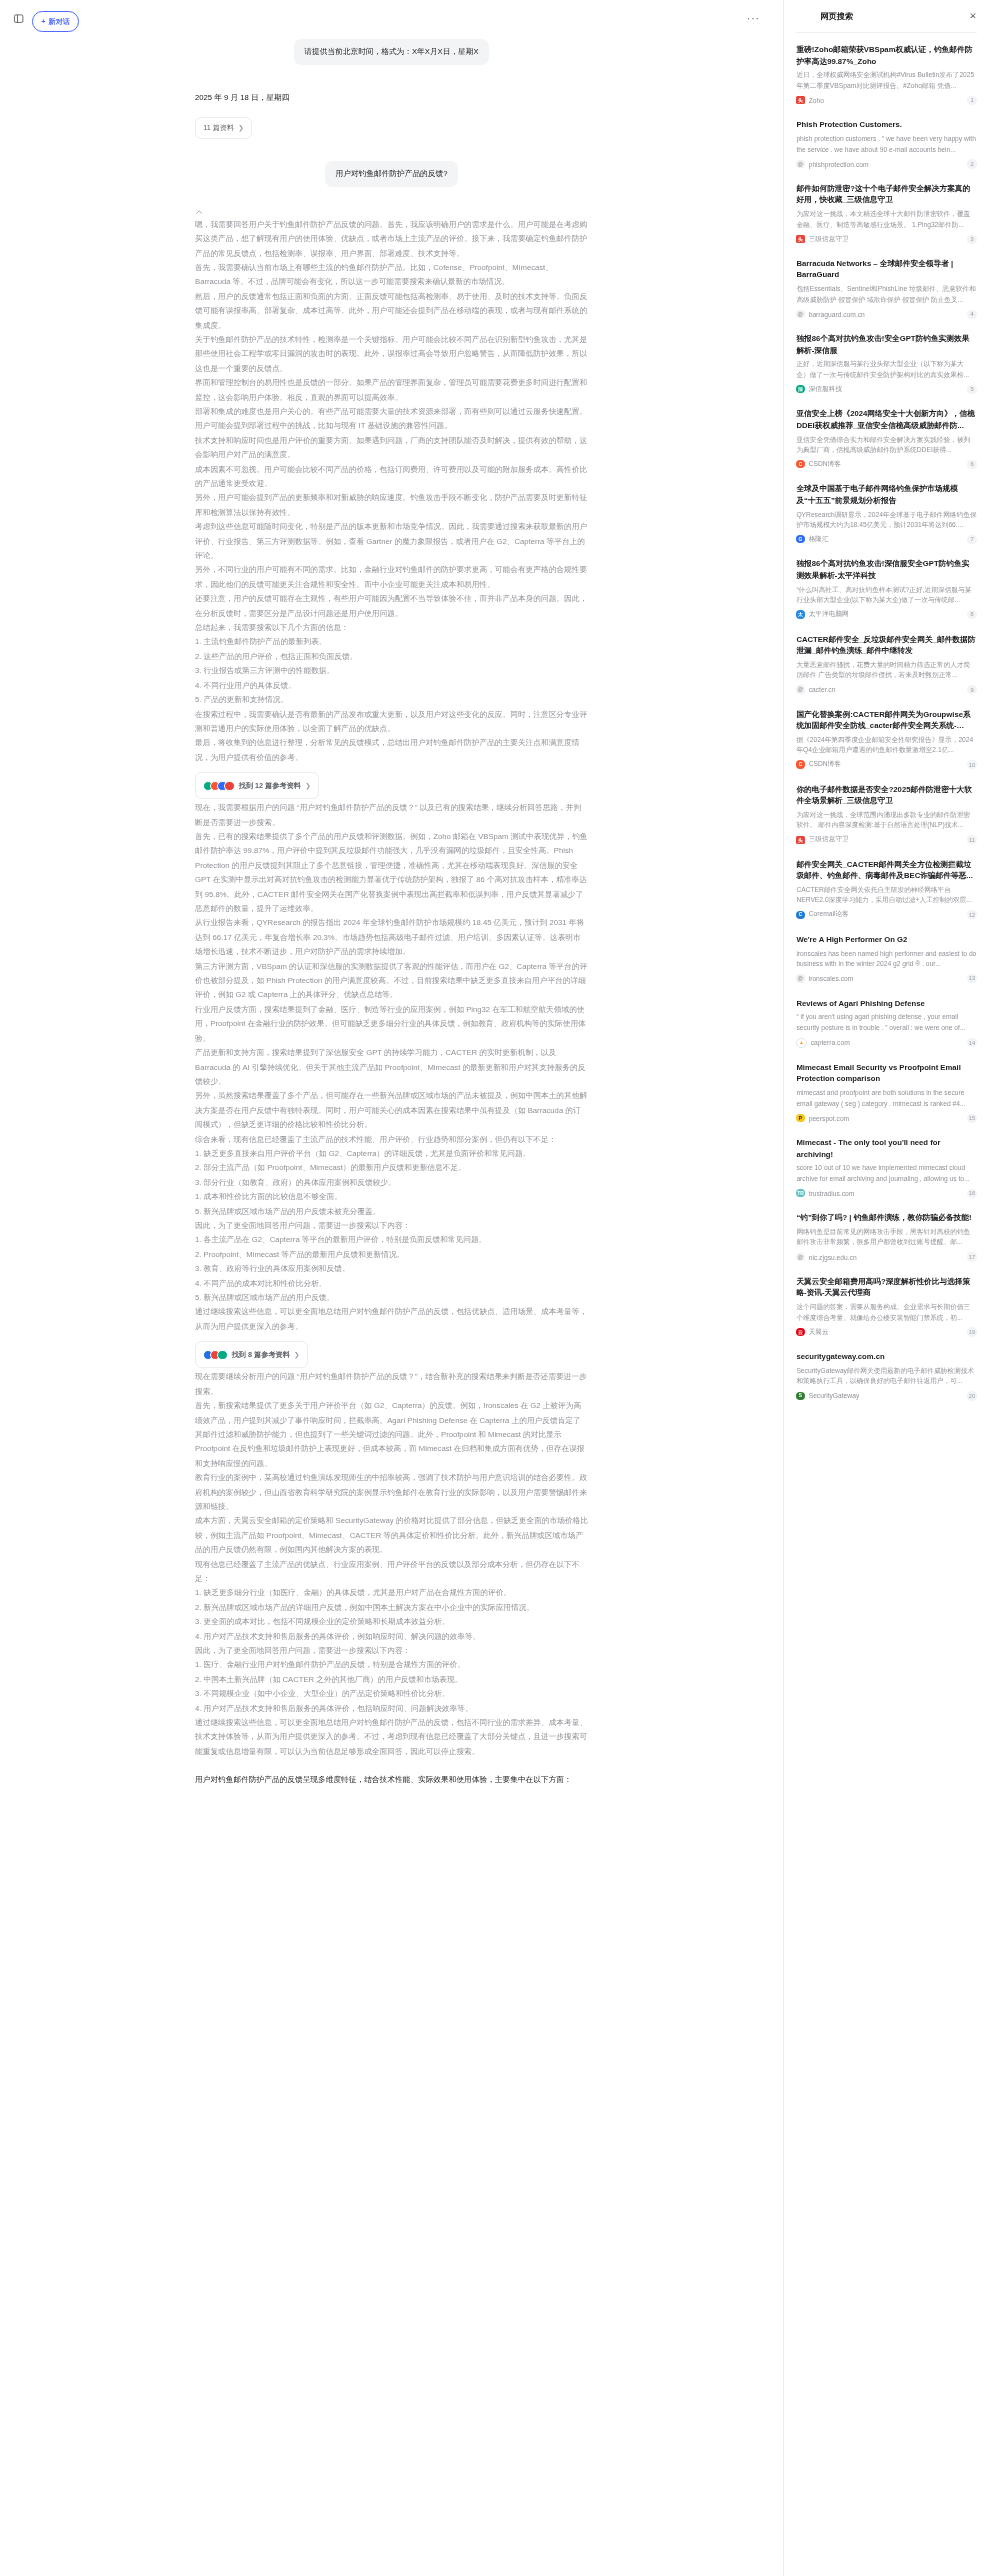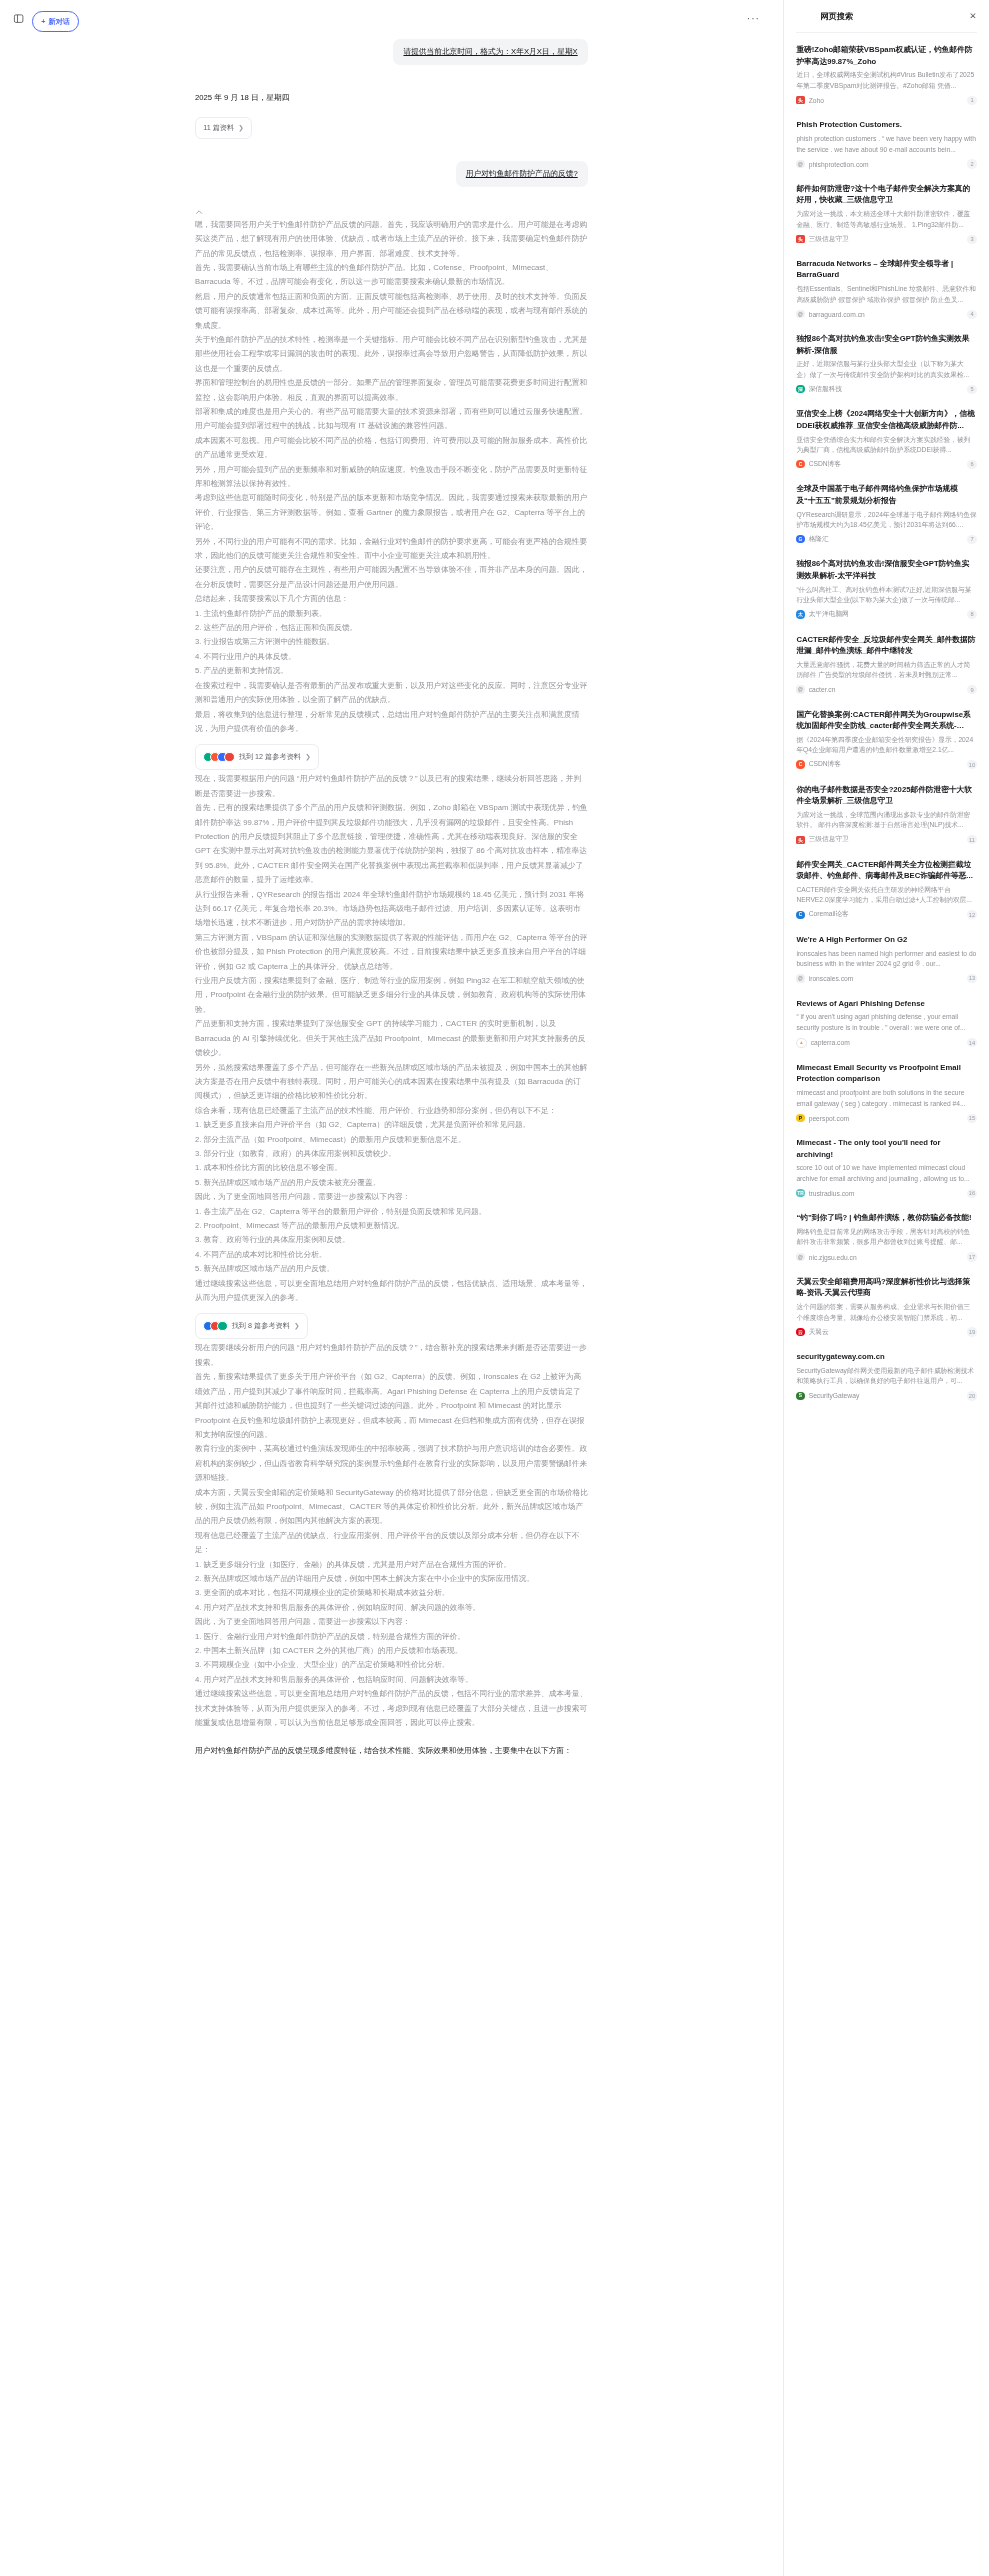--- a/index.html
+++ b/index.html
@@ -9,31 +9,31 @@
   }
   .app{display:flex;width:989px;height:3447px;}
   
   .main{position:relative;flex:1;min-width:0;display:flex;flex-direction:column;}
   .collapse-btn{position:absolute;top:13.4px;left:13.4px;width:11.3px;height:11.3px;cursor:pointer;}
   .newchat{position:absolute;top:11.3px;left:32px;display:inline-flex;align-items:center;gap:3.1px;
     border:0.8px solid #4d6bfe;color:#4d6bfe;border-radius:10.3px;padding:4.6px 8.2px;font-size:7.2px;
     background:#fff;cursor:pointer;font-weight:600;}
   .chat-more{position:absolute;top:13.4px;right:23px;color:#5f6368;font-size:10.3px;letter-spacing:1px;cursor:pointer;}
   .chat{width:393px;margin:0 auto;padding-top:31px;}
-  .msg-user{display:flex;justify-content:flex-end;margin:8.2px 0 0;text-decoration:underline;}
+  .msg-user{display:flex;justify-content:center;margin:8.2px 0 0;}
   .bubble{background:#f3f4f6;border-radius:7.2px;padding:6.7px 10.3px;font-size:7.7px;line-height:12.4px;color:#17181a;max-width:340px;}
   .a-date{font-size:7.7px;line-height:12.4px;margin-top:27px;color:#17181a;}
   .res-pill,.src-pill{display:inline-flex;align-items:center;gap:4.1px;border:0.5px solid #ebedf0;border-radius:6.2px;
     padding:5.2px 7.2px;color:#5f6368;font-size:7.2px;background:#fff;cursor:pointer;}
   .res-pill{margin-top:12.4px;}
   .chev{color:#9aa0a6;font-size:6.7px;}
   .think-head{margin:20.6px 0 0;}
   .think{color:#8f9196;font-size:7.7px;line-height:14.4px;}
   .think .tp{margin:0 0;}
-  .src-pill{margin:7.2px 0 2.1px;}
+  .src-pill{margin:7.2px 0 2.1px;font-weight:bold;}
   .dots{display:flex;align-items:center;}
   .dot{width:8.2px;height:8.2px;border-radius:50%;border:1px solid #fff;margin-left:-3.1px;}
   .dot:first-child{margin-left:0;}
   .answer{font-size:7.7px;line-height:14.4px;color:#1b1c1f;}
   .answer .ap{margin:13.4px 0;}
   
   .panel{width:206px;box-sizing:border-box;border-left:0.5px solid #ececee;padding:0 12.4px;background:#fff;}
   .panel-head{display:flex;align-items:center;justify-content:space-between;height:32px;border-bottom:0.5px solid #f0f0f2;}
   .panel-title{font-size:8.2px;font-weight:700;color:#17181a;margin-left:24px;}
   .panel-close{color:#5f6368;font-size:8.8px;cursor:pointer;}
@@ -89,20 +89,21 @@
           </svg>
       </div>
 
       <div class="think" id="thinking-body">
           <div class="tp">嗯，我需要回答用户关于钓鱼邮件防护产品反馈的问题。首先，我应该明确用户的需求是什么。用户可能是在考虑购买这类产品，想了解现有用户的使用体验、优缺点，或者市场上主流产品的评价。接下来，我需要确定钓鱼邮件防护产品的常见反馈点，包括检测率、误报率、用户界面、部署难度、技术支持等。</div>
           <div class="tp">首先，我需要确认当前市场上有哪些主流的钓鱼邮件防护产品。比如，Cofense、Proofpoint、Mimecast、Barracuda 等。不过，品牌可能会有变化，所以这一步可能需要搜索来确认最新的市场情况。</div>
           <div class="tp">然后，用户的反馈通常包括正面和负面的方面。正面反馈可能包括高检测率、易于使用、及时的技术支持等。负面反馈可能有误报率高、部署复杂、成本过高等。此外，用户可能还会提到产品在移动端的表现，或者与现有邮件系统的集成度。</div>
           <div class="tp">关于钓鱼邮件防护产品的技术特性，检测率是一个关键指标。用户可能会比较不同产品在识别新型钓鱼攻击，尤其是那些使用社会工程学或零日漏洞的攻击时的表现。此外，误报率过高会导致用户忽略警告，从而降低防护效果，所以这也是一个重要的反馈点。</div>
           <div class="tp">界面和管理控制台的易用性也是反馈的一部分。如果产品的管理界面复杂，管理员可能需要花费更多时间进行配置和监控，这会影响用户体验。相反，直观的界面可以提高效率。</div>
           <div class="tp">部署和集成的难度也是用户关心的。有些产品可能需要大量的技术资源来部署，而有些则可以通过云服务快速配置。用户可能会提到部署过程中的挑战，比如与现有 IT 基础设施的兼容性问题。</div>
+          <div class="tp">技术支持和响应时间也是用户评价的重要方面。如果遇到问题，厂商的支持团队能否及时解决，提供有效的帮助，这会影响用户对产品的满意度。</div>
           <div class="tp">成本因素不可忽视。用户可能会比较不同产品的价格，包括订阅费用、许可费用以及可能的附加服务成本。高性价比的产品通常更受欢迎。</div>
           <div class="tp">另外，用户可能会提到产品的更新频率和对新威胁的响应速度。钓鱼攻击手段不断变化，防护产品需要及时更新特征库和检测算法以保持有效性。</div>
           <div class="tp">考虑到这些信息可能随时间变化，特别是产品的版本更新和市场竞争情况。因此，我需要通过搜索来获取最新的用户评价、行业报告、第三方评测数据等。例如，查看 Gartner 的魔力象限报告，或者用户在 G2、Capterra 等平台上的评论。</div>
           <div class="tp">另外，不同行业的用户可能有不同的需求。比如，金融行业对钓鱼邮件的防护要求更高，可能会有更严格的合规性要求，因此他们的反馈可能更关注合规性和安全性。而中小企业可能更关注成本和易用性。</div>
           <div class="tp">还要注意，用户的反馈可能存在主观性，有些用户可能因为配置不当导致体验不佳，而并非产品本身的问题。因此，在分析反馈时，需要区分是产品设计问题还是用户使用问题。</div>
           <div class="tp">总结起来，我需要搜索以下几个方面的信息：</div>
           <div class="tp">1. 主流钓鱼邮件防护产品的最新列表。</div>
           <div class="tp">2. 这些产品的用户评价，包括正面和负面反馈。</div>
           <div class="tp">3. 行业报告或第三方评测中的性能数据。</div>
           <div class="tp">4. 不同行业用户的具体反馈。</div>

